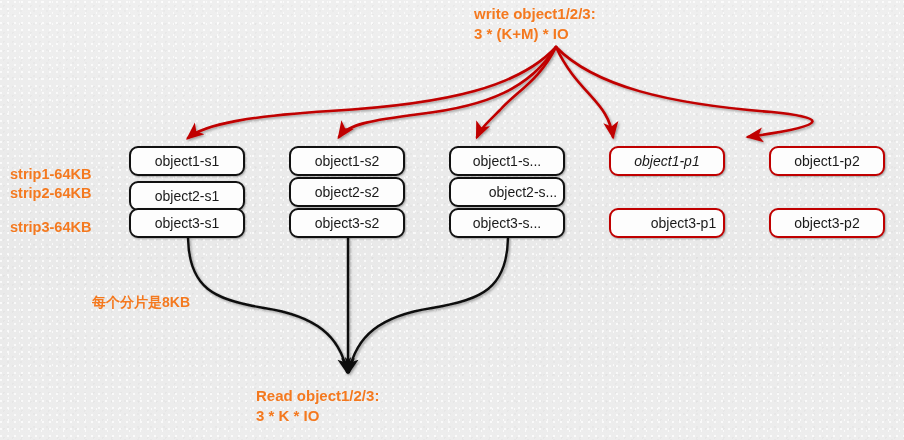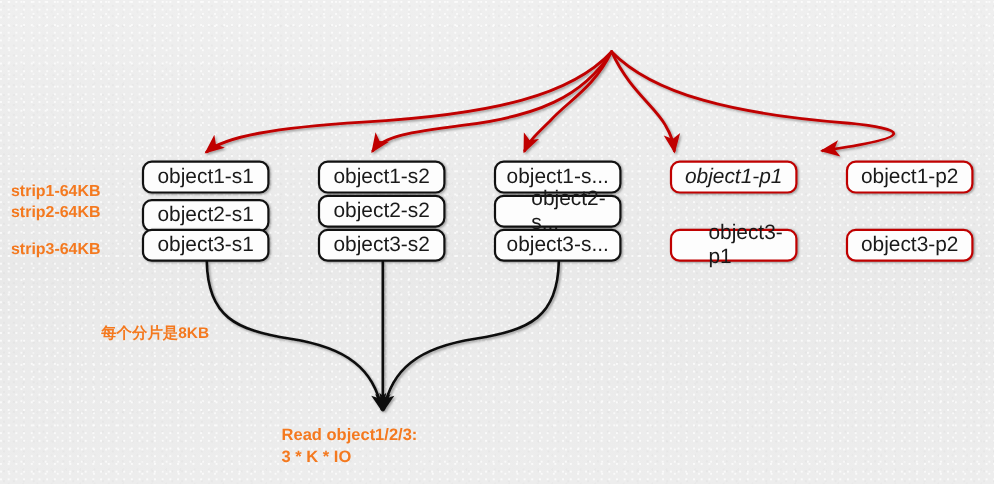--- a/index.html
+++ b/index.html
@@ -75,21 +75,21 @@
     position: absolute;
     width: 116px;
     height: 30px;
     box-sizing: border-box;
     border: 2px solid #111111;
     border-radius: 9px;
     background: #fdfdfd;
     display: flex;
     align-items: center;
     justify-content: center;
-    font-size: 19px;
+    font-size: 14px;
     color: #1a1a1a;
     box-shadow: 1px 1px 2px rgba(0,0,0,0.30);
   }
   .chunk.parity {
     border-color: #C00000;
   }
 </style>
 </head>
 <body>
 
@@ -116,20 +116,22 @@
       <path d="M556,47 C 594,86 668,104 772,112 C 820,117 840,124 748,137" marker-end="url(#arrow-red)"></path>
     </g>
 
     <g fill="none" stroke="#111111" stroke-width="2.4" stroke-linecap="round" filter="url(#softshadow)">
       <path d="M188,238 C 189,288 214,300 264,308 C 316,316 340,336 347,372" marker-end="url(#arrow-black)"></path>
       <path d="M348,238 L348,372" marker-end="url(#arrow-black)"></path>
       <path d="M508,238 C 507,288 482,300 432,308 C 380,316 356,336 349,372" marker-end="url(#arrow-black)"></path>
     </g>
   </svg>
 
+  <div class="ann" id="write-label">write object1/2/3:
+3 * (K+M) * IO</div>
 
   <div class="ann" id="read-label">Read object1/2/3:
 3 * K * IO</div>
 
   <div class="ann" id="shard-label">每个分片是8KB</div>
 
   <div class="strip-label" style="top:166px;">strip1-64KB</div>
   <div class="strip-label" style="top:185px;">strip2-64KB</div>
   <div class="strip-label" style="top:219px;">strip3-64KB</div>
 

